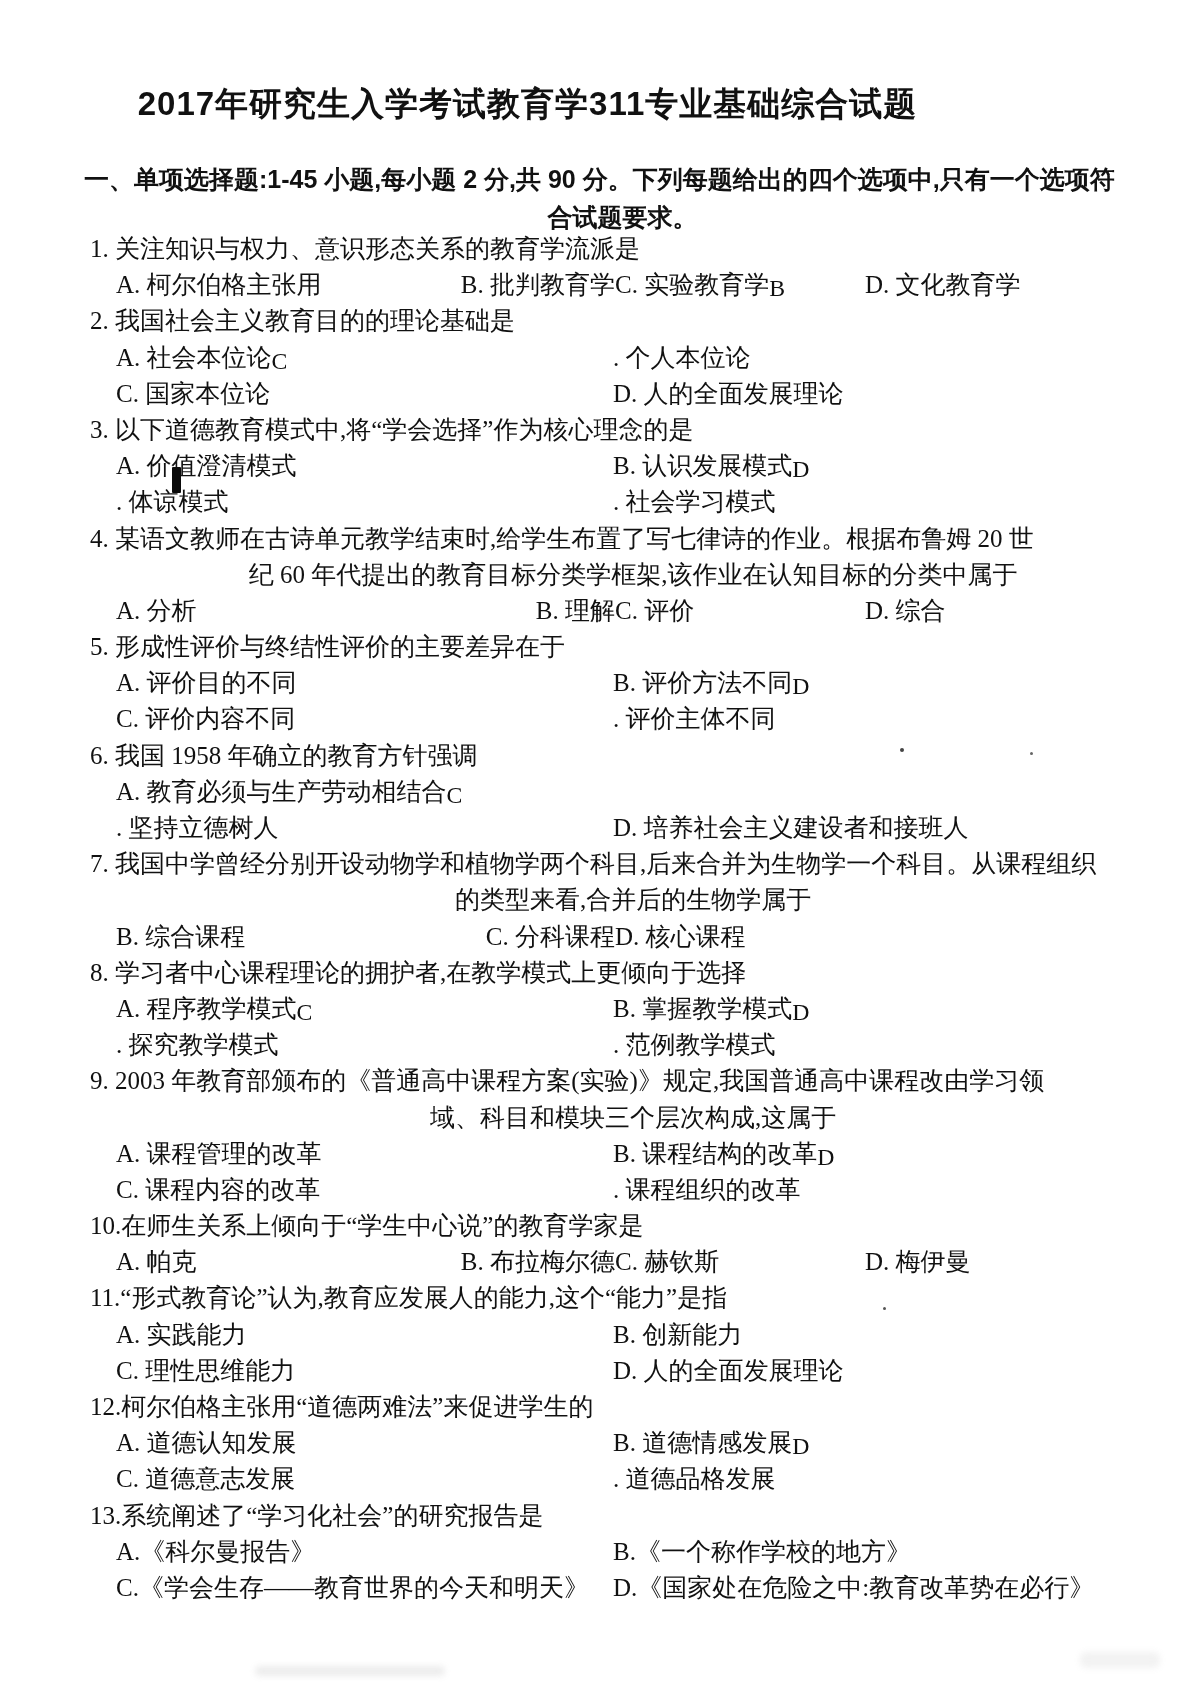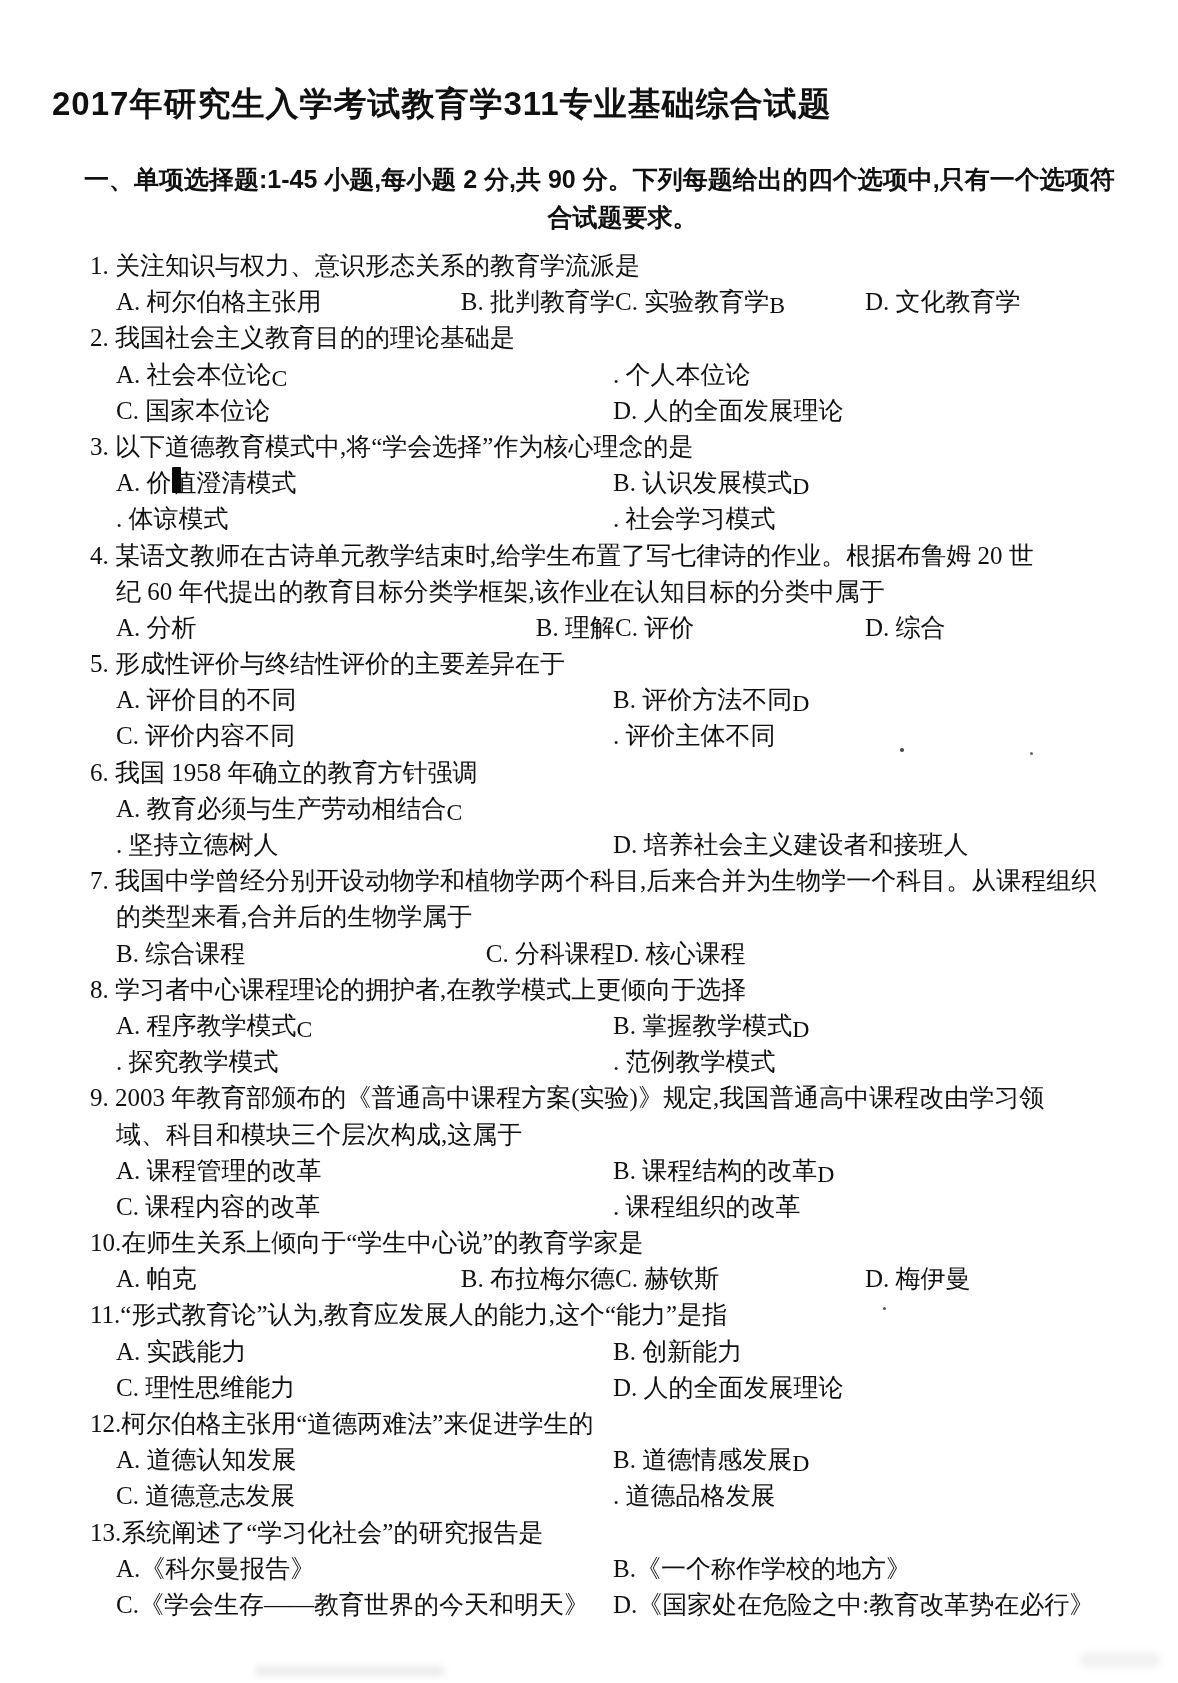--- a/index.html
+++ b/index.html
@@ -6,37 +6,37 @@
   html,body { margin:0; padding:0; background:#e8e8e8; }
   .page {
     position:relative; width:1178px; height:1683px; margin:0 auto;
     background:#ffffff; color:#111;
     font-family:"Liberation Serif","DejaVu Serif",serif;
     overflow:hidden;
   }
   .doc-title {
     position:absolute; top:82px; left:0; width:1003px;
     padding-left:52px; box-sizing:border-box;
-    text-align:left; font-size:33px; font-weight:700;
+    text-align:center; font-size:33px; font-weight:700;
     font-family:"Liberation Sans","DejaVu Sans",sans-serif;
     letter-spacing:1px; white-space:nowrap;
   }
   .section-heading {
     position:absolute; top:160px; left:84px; width:1040px;
     font-size:25px; font-weight:700; line-height:38px;
     font-family:"Liberation Sans","DejaVu Sans",sans-serif;
     white-space:nowrap;
   }
   .section-heading .h-line2 { padding-left:37px;text-align:center; }
   .questions {
-    position:absolute; top:248px; left:90px; width:1060px;
+    position:absolute; top:231px; left:90px; width:1060px;
     font-size:25px; white-space:nowrap;
   }
   .line { height:36.2px; line-height:36.2px; }
-  .line.cont { padding-left:26px; }
+  .line.cont { padding-left:26px;text-align:center; }
   .optrow { padding-left:26px; display:flex; }
   .optrow .opt { display:block; }
   .optrow.four .opt:nth-child(1){ width:247px; }
   .optrow.four .opt:nth-child(2){ width:252px;text-align:right; }
   .optrow.four .opt:nth-child(3){ width:250px; }
   .optrow.two  .opt:nth-child(1){ width:497px; }
   .stray { display:inline-block; transform:translateY(3px); font-size:0.95em; }
   .ink-bar {
     position:absolute; left:172px; top:467px; width:9px; height:26px;
     background:#0a0a0a; border-radius:1px;

